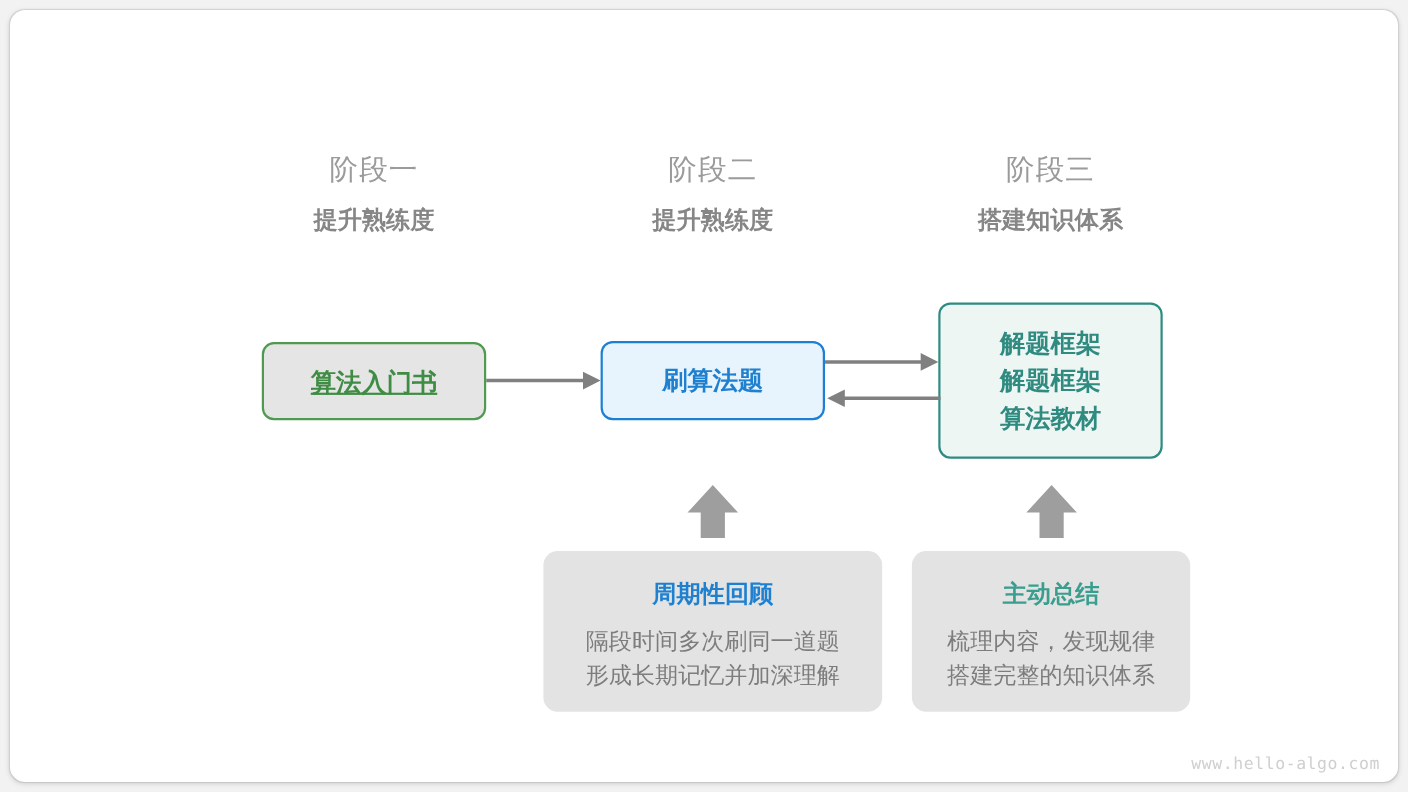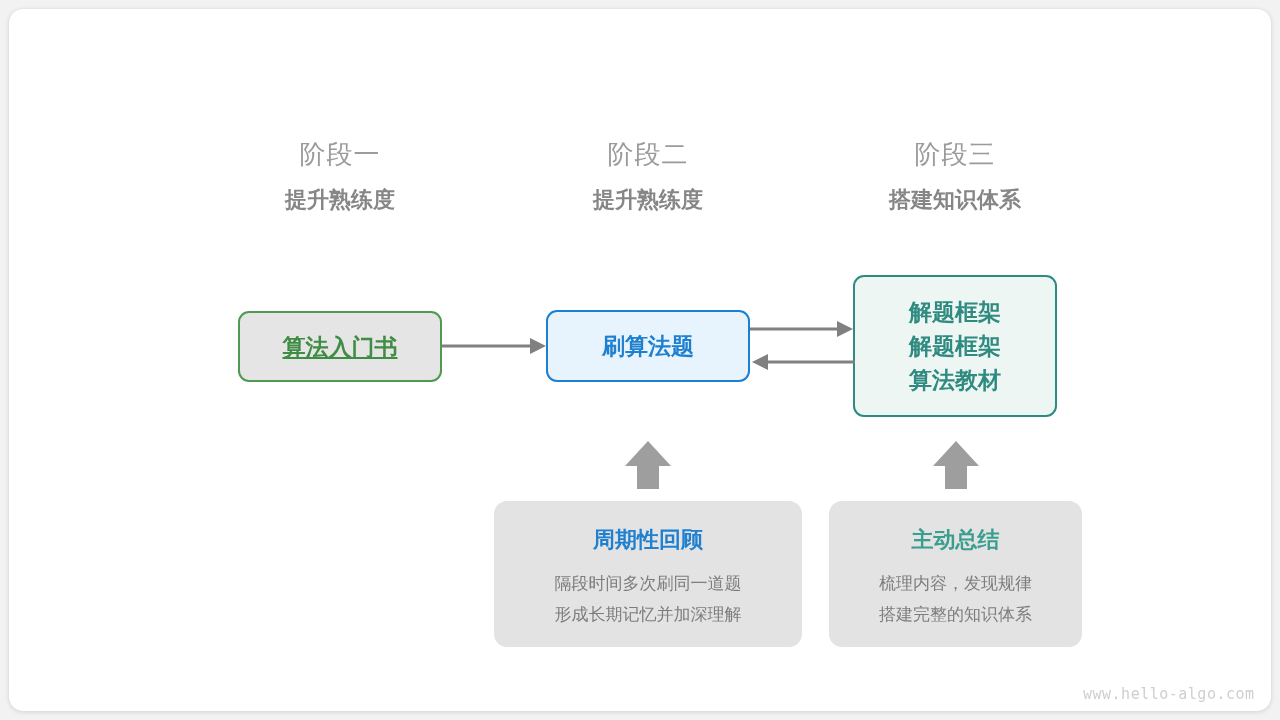--- a/index.html
+++ b/index.html
@@ -107,21 +107,21 @@
   #tip-summary { left: 820px; top: 492px; width: 253px; height: 146px; }
   .tip-title {
     font-size: 22px;
     font-weight: bold;
     line-height: 30px;
   }
   #tip-review .tip-title  { color: #1f80d0; }
   #tip-summary .tip-title { color: #3a9e8f; }
   .tip-body {
     margin-top: 13px;
-    font-size: 17px;
+    font-size: 21px;
     line-height: 31px;
     color: #7d7d7d;
   }
   .tip-body .line { display: block; }
 
   
   .arrow-svg {
     position: absolute;
     overflow: visible;
   }

